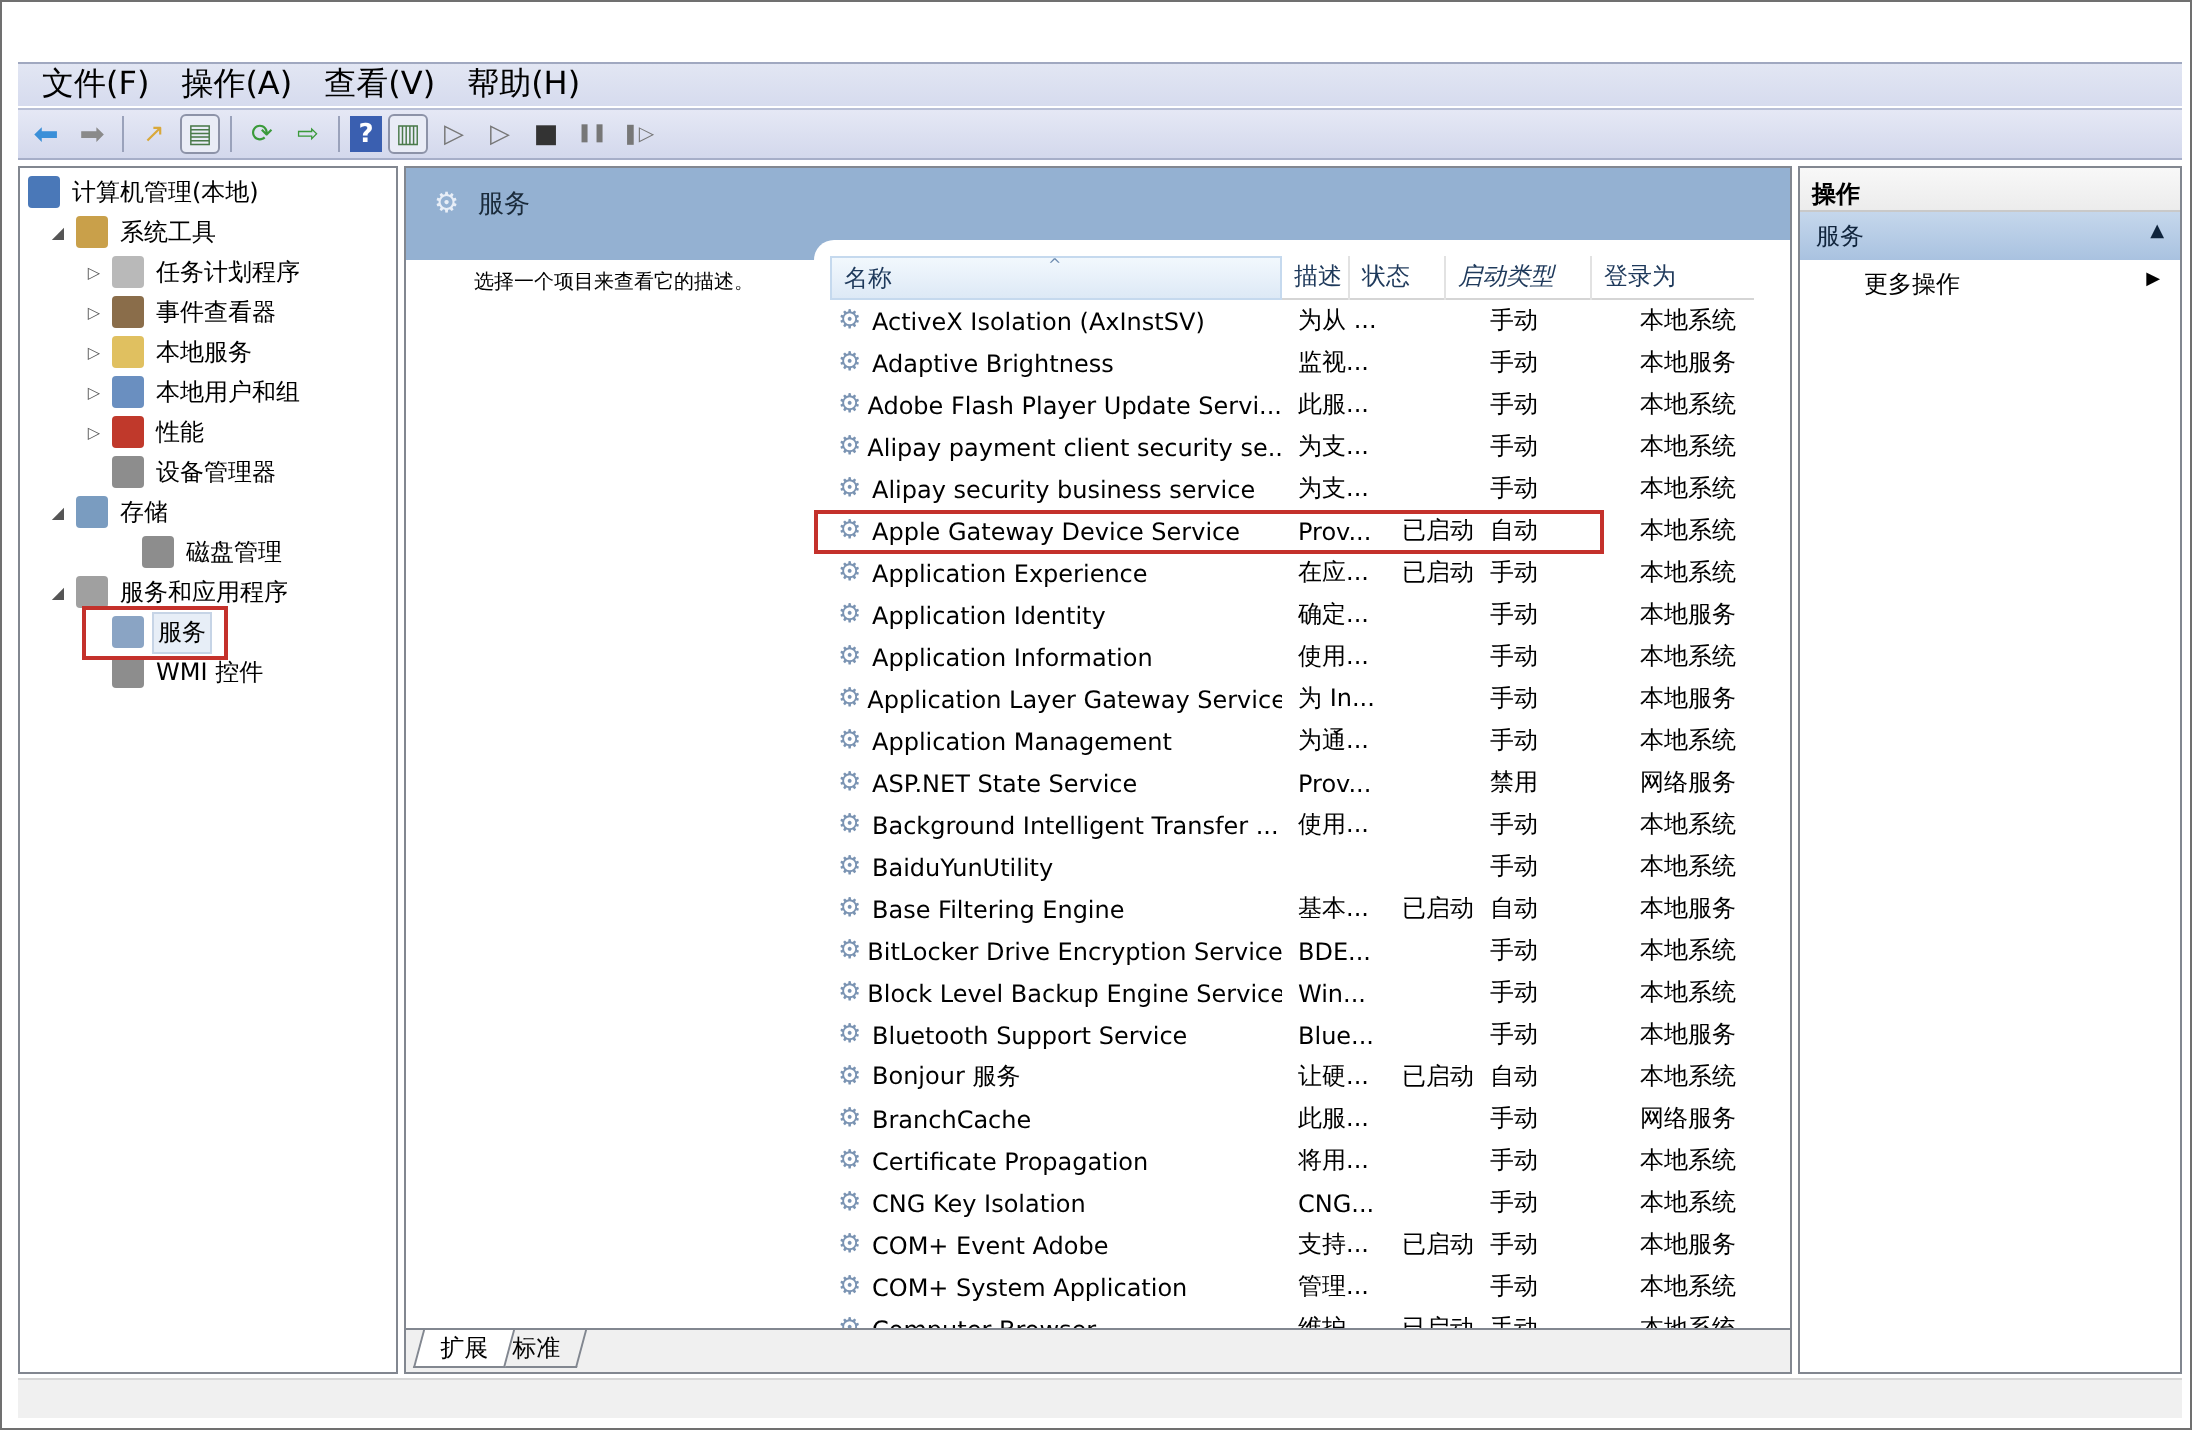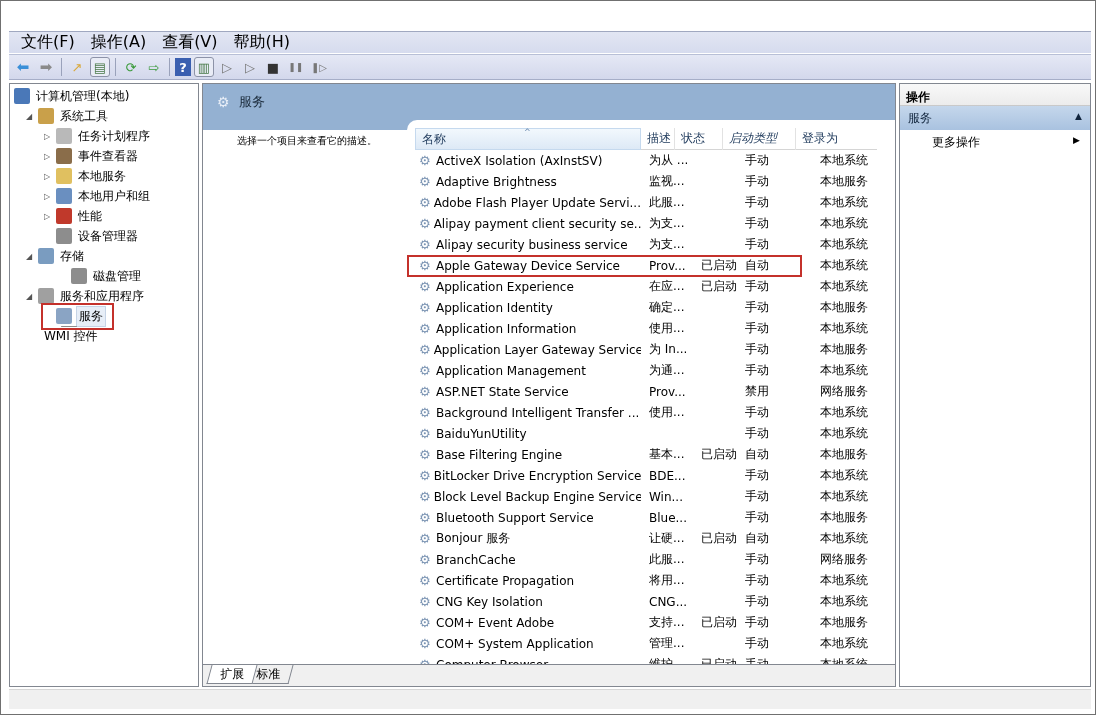--- a/index.html
+++ b/index.html
@@ -154,21 +154,21 @@
       <div class="tree-row" style="top: 202px; left: 14px;">
         <span class="arrow">◢</span>
         <span class="ticon" style="background: rgb(160, 160, 160);"></span>
         <span class="tlabel">服务和应用程序</span>
       </div>
       <div class="tree-row selected" style="top: 222px; left: 32px;">
         <span class="arrow"></span>
         <span class="ticon" style="background: rgb(138, 164, 196);"></span>
         <span class="tlabel">服务</span>
       </div>
-      <div class="tree-row" style="top: 242px; left: 32px; flex-direction: column;">
+      <div class="tree-row" style="top: 242px; left: 32px;">
         <span class="arrow"></span>
         <span class="ticon" style="background: rgb(141, 141, 141);"></span>
         <span class="tlabel">WMI 控件</span>
       </div>
     </div>
   <div class="highlight-box-tree"></div>
 
   <div class="center-pane">
     <div class="center-header">
       <span class="cicon">⚙</span>

